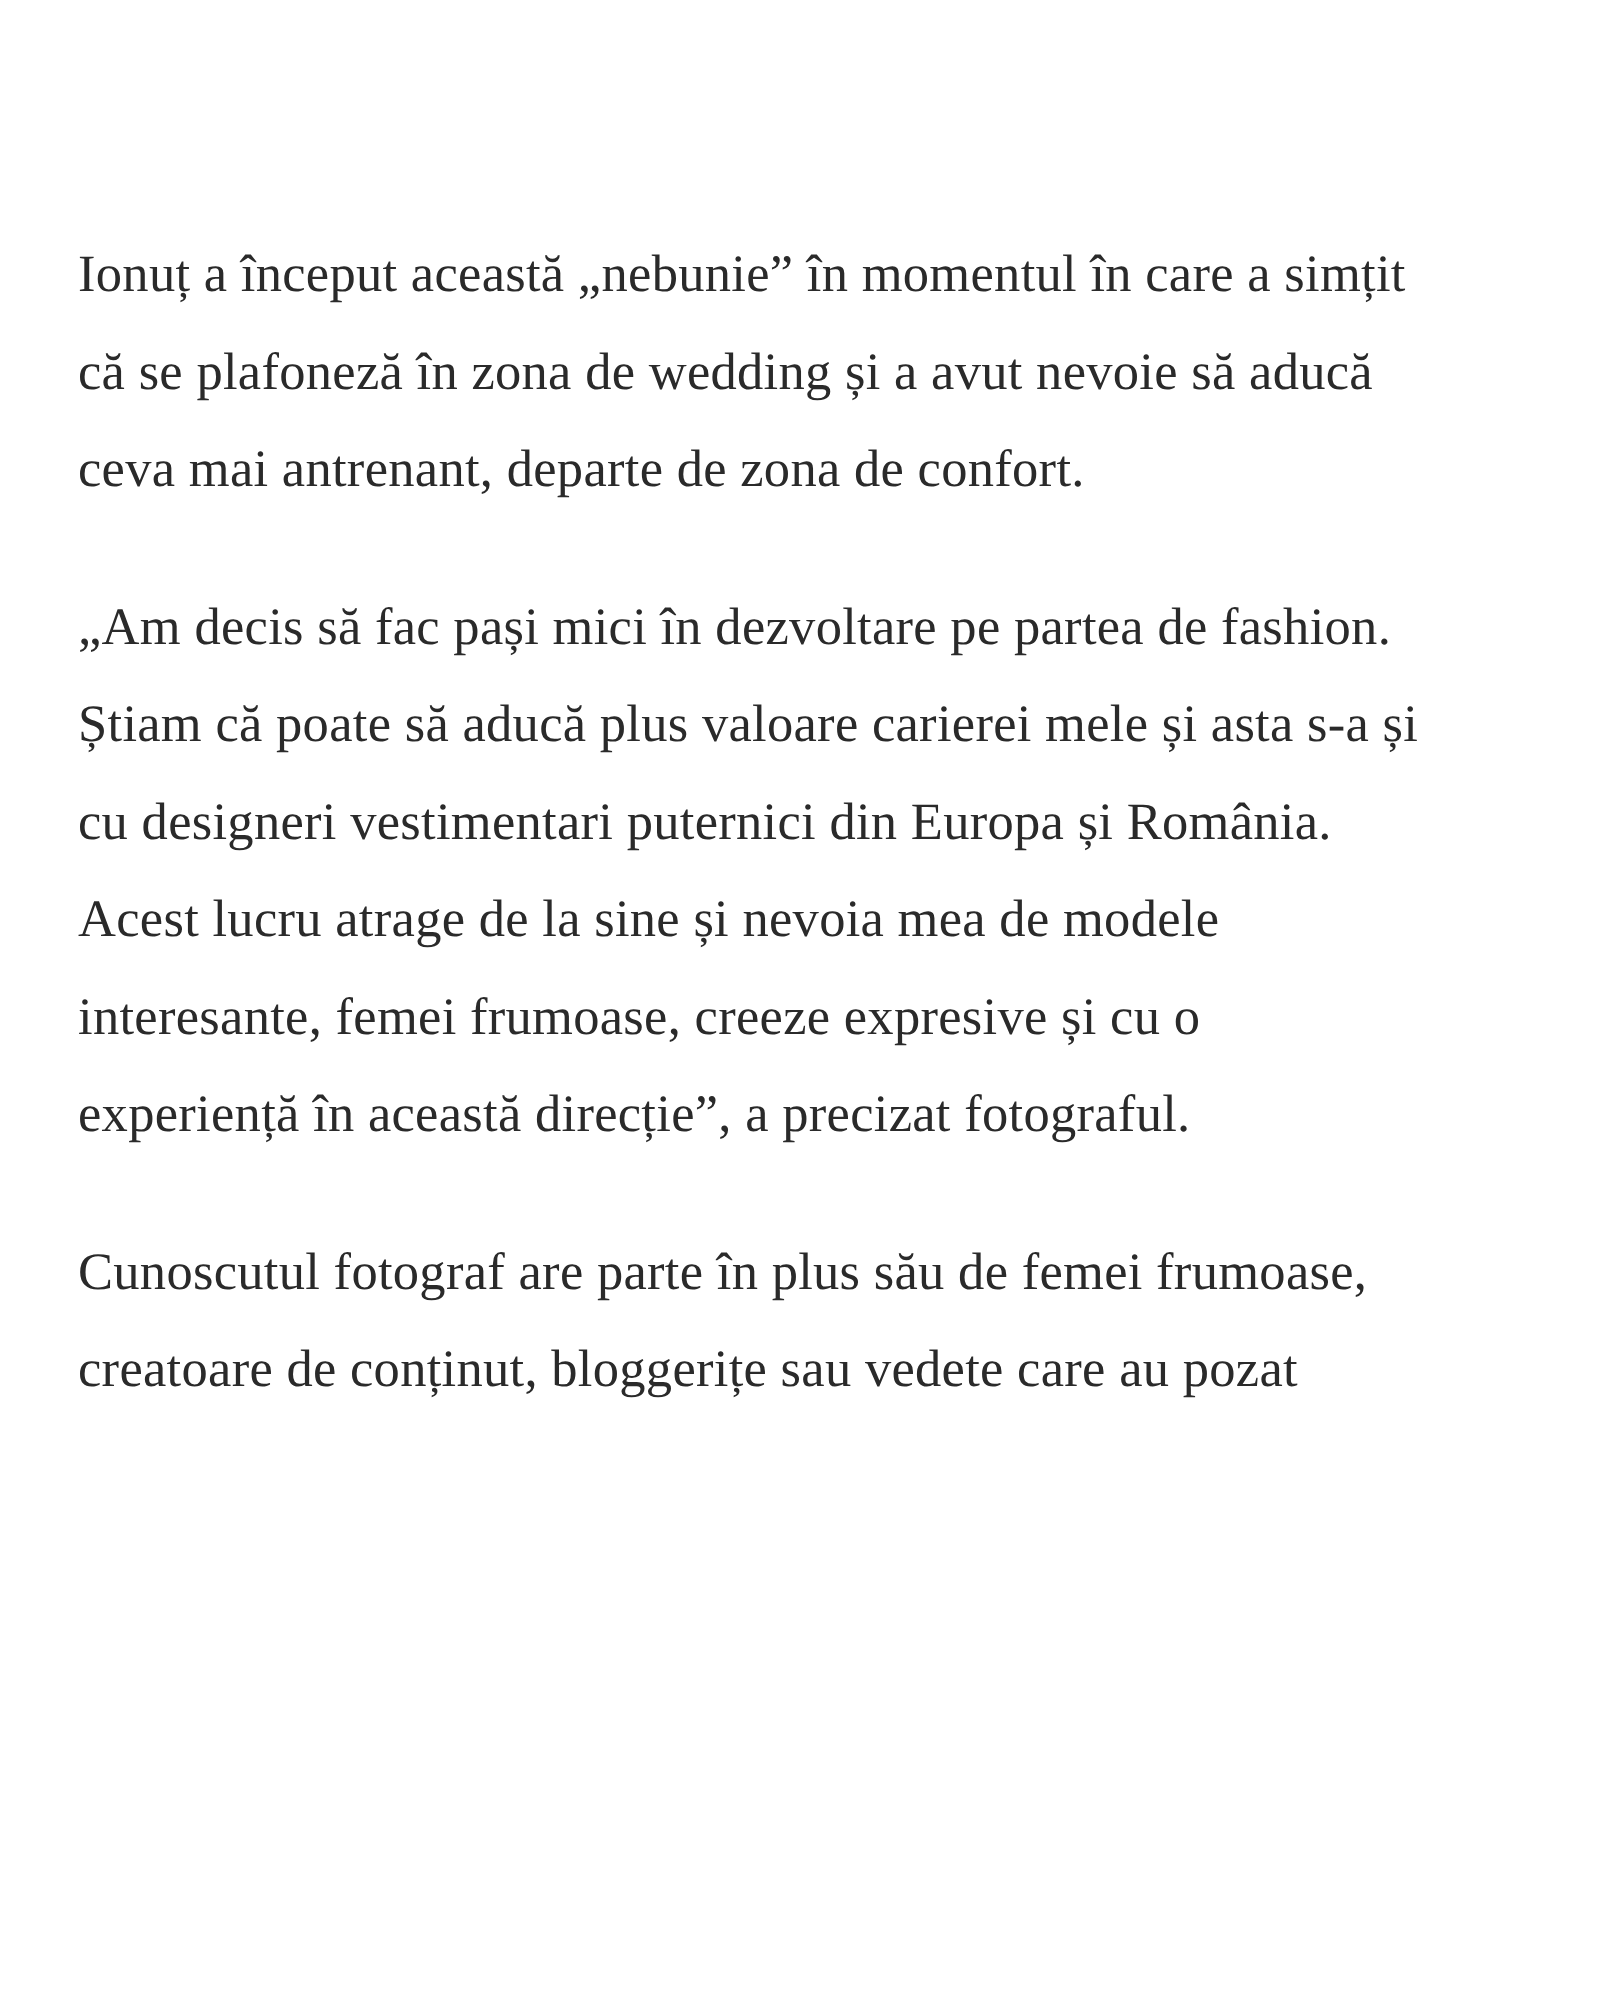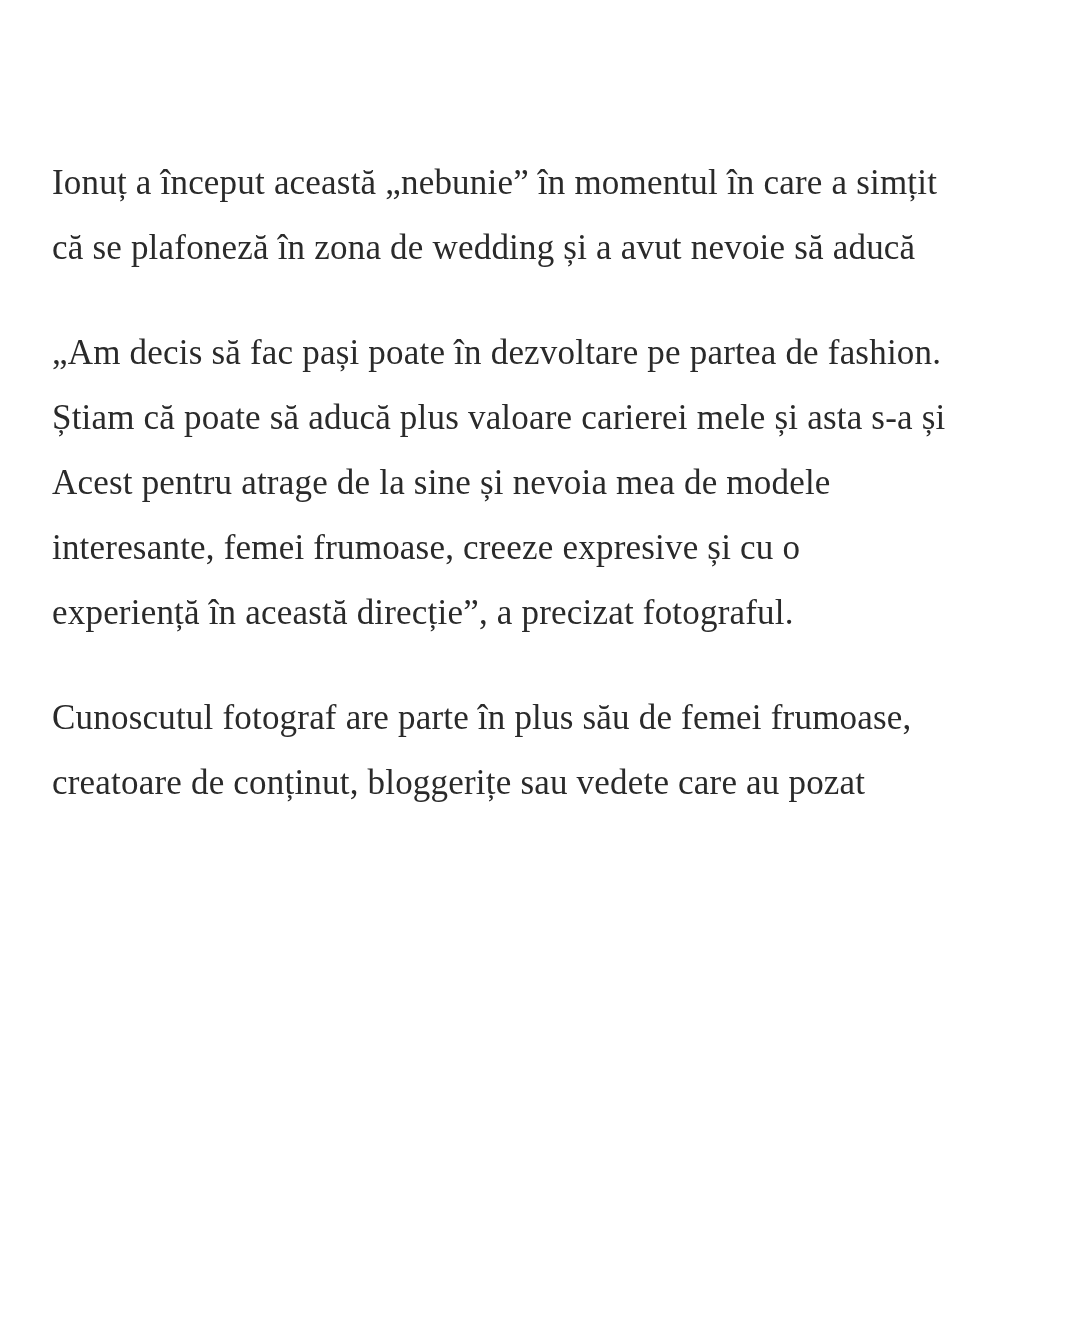--- a/index.html
+++ b/index.html
@@ -35,26 +35,28 @@
   }
 </style>
 </head>
 <body>
 
 <div class="article-page">
 
   <div class="paragraph">
     <div class="line">Ionuț a început această „nebunie” în momentul în care a simțit</div>
     <div class="line">că se plafoneză în zona de wedding și a avut nevoie să aducă</div>
+    <div class="line">ceva mai antrenant, departe de zona de confort.</div>
   </div>
 
   <div class="paragraph">
-    <div class="line">„Am decis să fac pași poate în dezvoltare pe partea de fashion.</div>
+    <div class="line">„Am decis să fac pași mici în dezvoltare pe partea de fashion.</div>
     <div class="line">Știam că poate să aducă plus valoare carierei mele și asta s-a și</div>
-    <div class="line">Acest pentru atrage de la sine și nevoia mea de modele</div>
+    <div class="line">cu designeri vestimentari puternici din Europa și România.</div>
+    <div class="line">Acest lucru atrage de la sine și nevoia mea de modele</div>
     <div class="line">interesante, femei frumoase, creeze expresive și cu o</div>
     <div class="line">experiență în această direcție”, a precizat fotograful.</div>
   </div>
 
   <div class="paragraph">
     <div class="line">Cunoscutul fotograf are parte în plus său de femei frumoase,</div>
     <div class="line">creatoare de conținut, bloggerițe sau vedete care au pozat</div>
   </div>
 
 </div>

